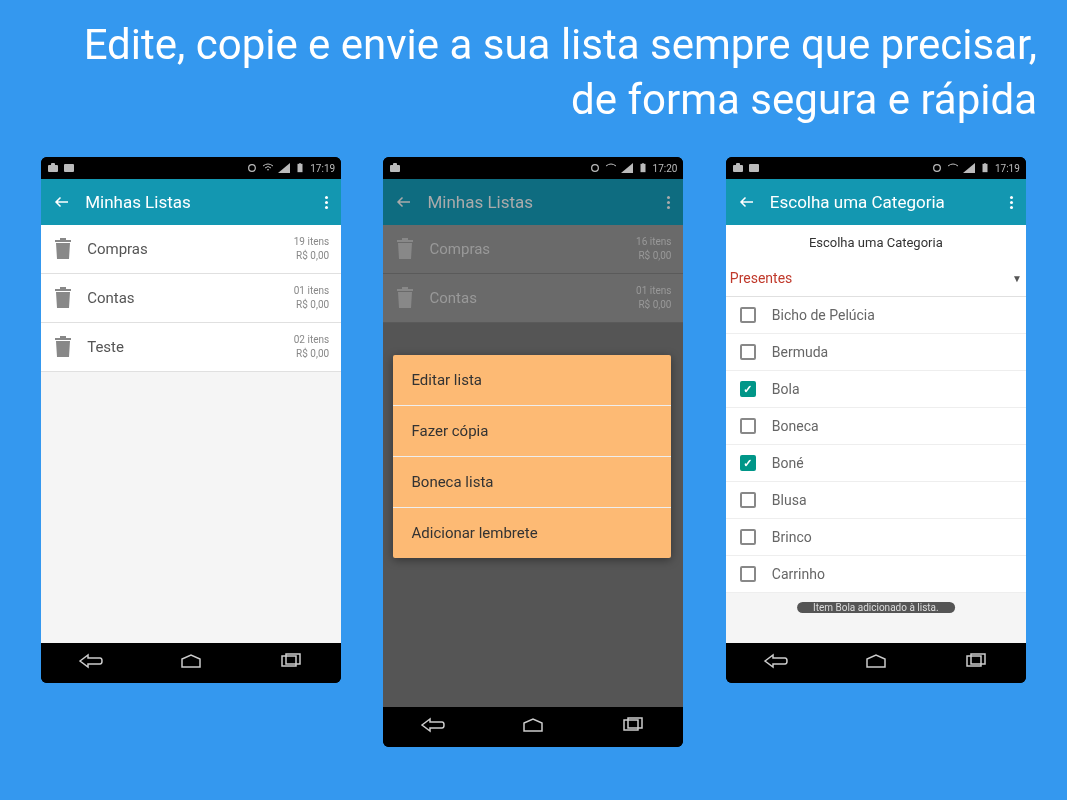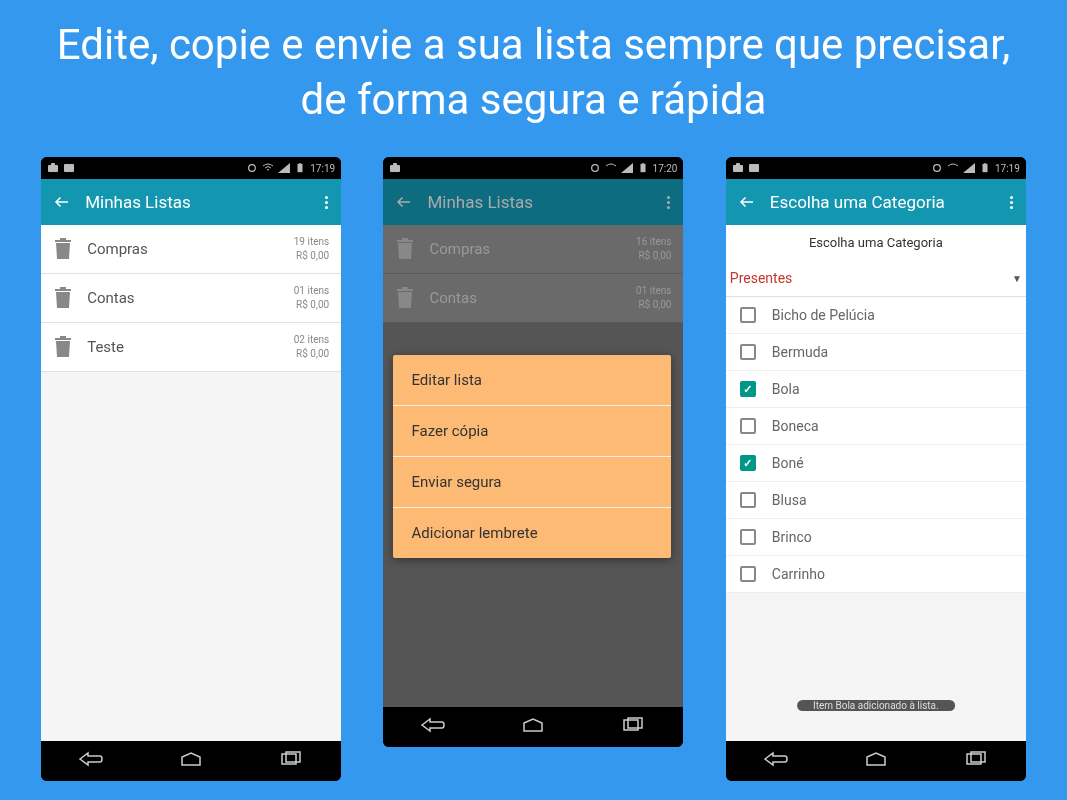--- a/index.html
+++ b/index.html
@@ -6,41 +6,41 @@
 body {
   width: 1067px;
   height: 800px;
   background: #3498ef;
   font-family: Roboto, Arial, sans-serif;
   overflow: hidden;
 }
 .headline {
   color: white;
   font-size: 42px;
-  text-align: center;
+  text-align: right;
   padding: 18px 30px 30px;
   line-height: 1.3;
   font-weight: 400;
 }
 .phones {
   display: flex;
   justify-content: space-around;
   align-items: flex-start;
   padding: 0 20px;
 }
 .phone {
   width: 300px;
   background: #000;
   border-radius: 6px;
   overflow: hidden;
   display: flex;
   flex-direction: column;
 }
 .phone-tall { height: 590px; }
-.phone-short { height: 624px; }
+.phone-short { height: 526px; }
 .status-bar {
   height: 22px;
   background: #000;
   color: #bbb;
   display: flex;
   justify-content: space-between;
   align-items: center;
   padding: 0 6px;
   font-size: 10px;
 }
@@ -291,21 +291,21 @@
       <svg class="trash-icon" viewBox="0 0 20 24">
               <path fill="#888" d="M3 6h14l-1 16H4z M2 3h16v2H2z M7 1h6v2H7z"></path>
             </svg>
       <div class="row-label">Contas</div>
       <div class="row-meta">01 itens<br>R$ 0,00</div>
     </div>
         </div>
       <div class="dialog" id="p2-menu">
           <div class="dialog-item">Editar lista</div>
           <div class="dialog-item">Fazer cópia</div>
-          <div class="dialog-item">Enviar segura</div>
+          <div class="dialog-item">Boneca lista</div>
           <div class="dialog-item">Adicionar lembrete</div>
         </div>
     </div>
     <div class="nav-bar">
       <div class="nav-btn"><svg viewBox="0 0 26 16">
             <path d="M2 8 L10 2 L10 5 L22 5 Q24 5 24 8 Q24 11 22 11 L10 11 L10 14 Z"></path>
           </svg></div>
       <div class="nav-btn"><svg viewBox="0 0 26 16">
             <path d="M4 14 L4 6 L13 2 L22 6 L22 14 Z"></path>
           </svg></div>

